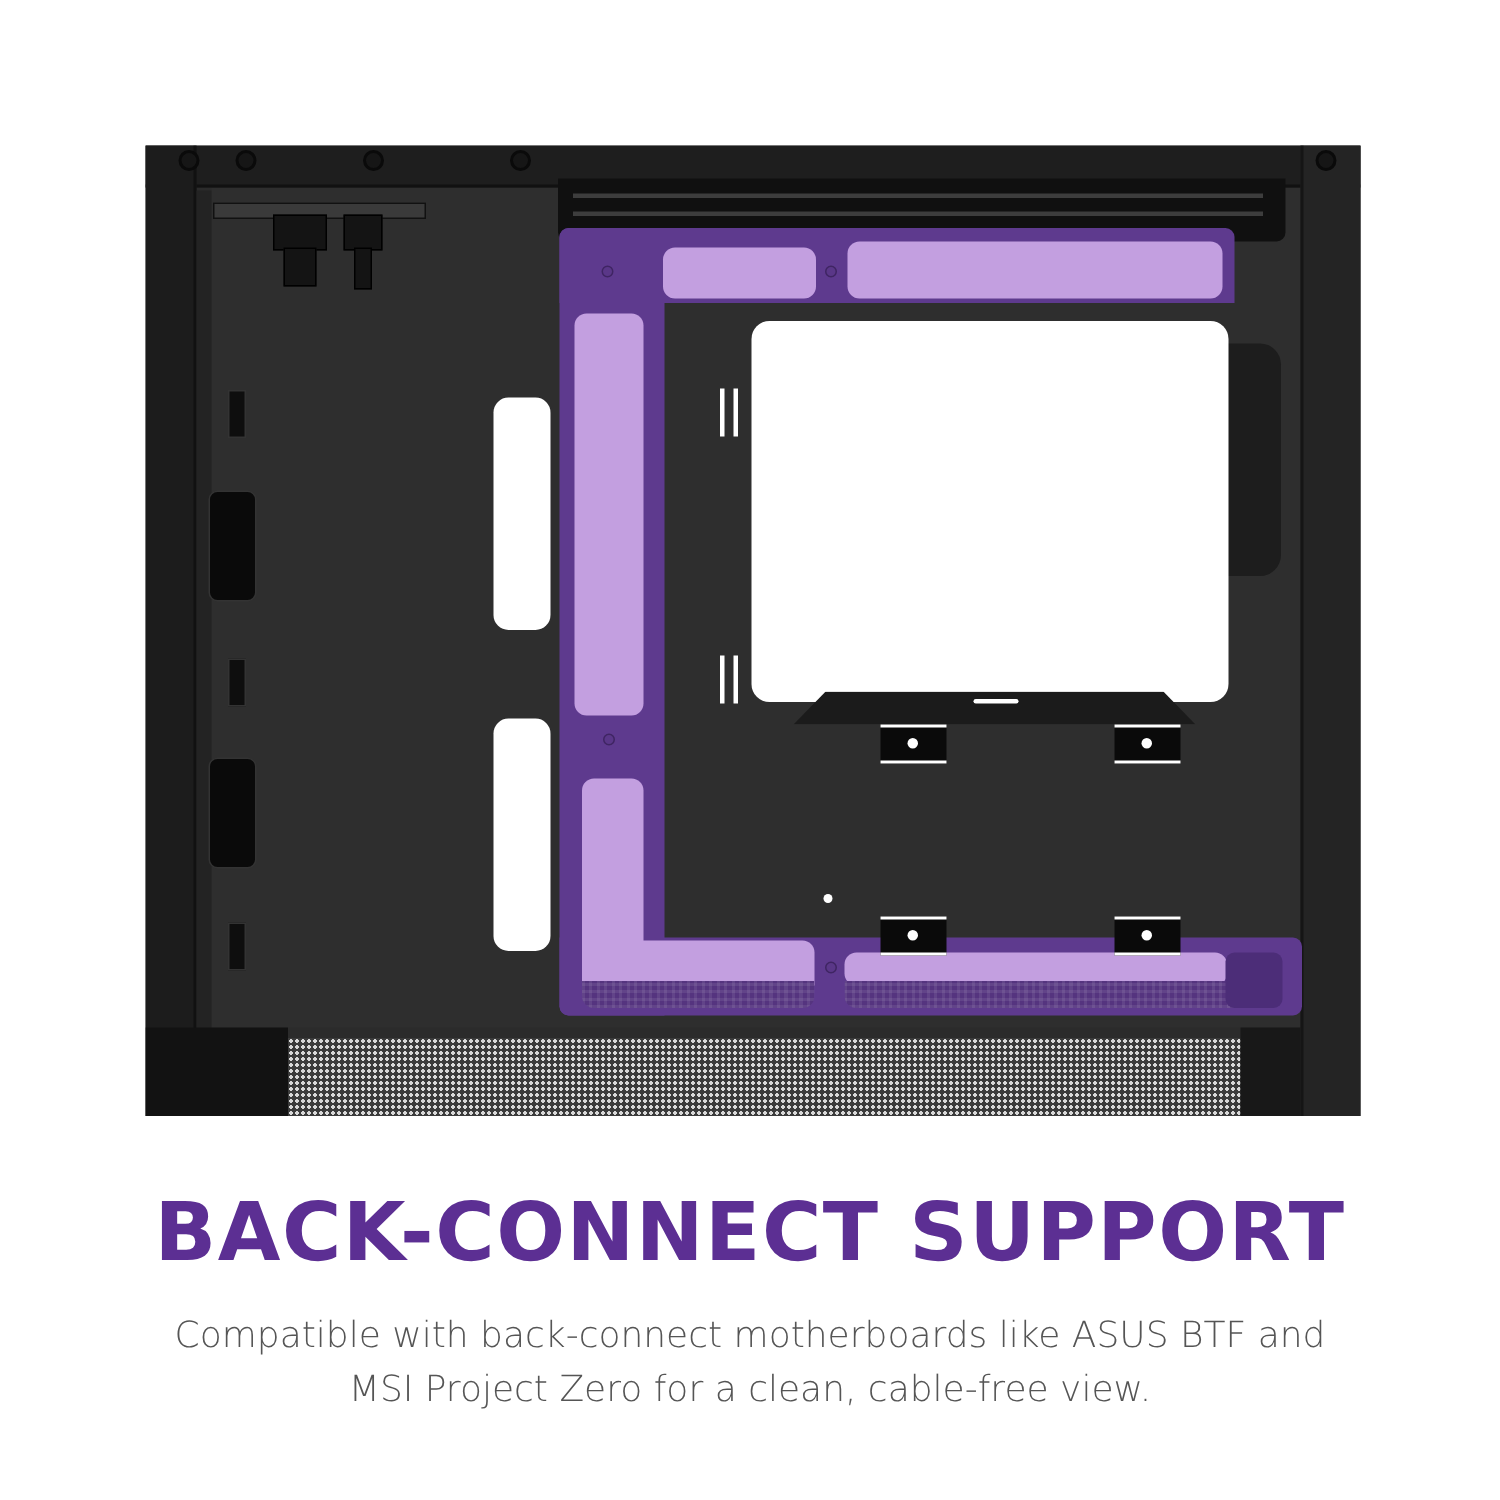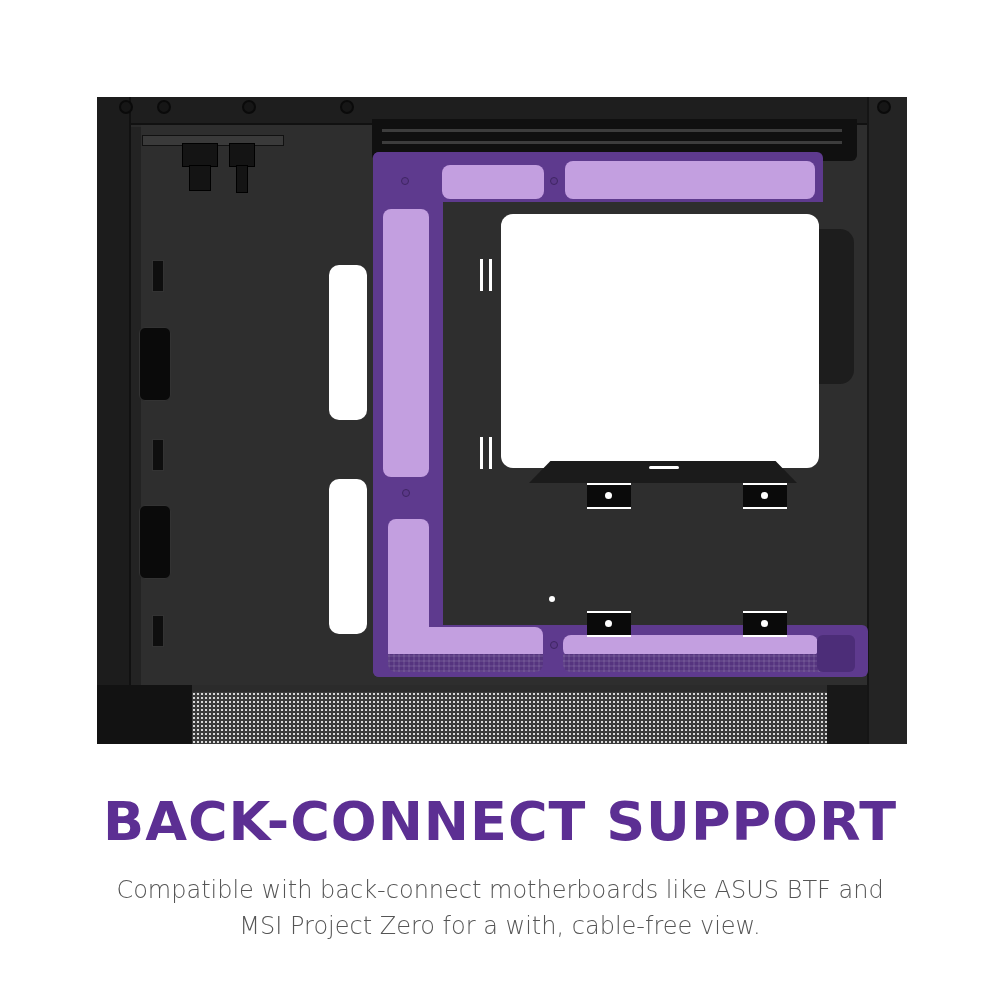--- a/index.html
+++ b/index.html
@@ -130,14 +130,14 @@
   <div class="abs" style="left:452px;top:499px;width:6px;height:6px;border-radius:50%;background:#fff;"></div>
 
   <div class="abs bottom-frame"></div>
   <div class="abs mesh"></div>
   <div class="abs bottom-right"></div>
 </div>
 
 <div id="headline" class="abs">BACK-CONNECT SUPPORT</div>
 <div id="desc" class="abs">
   <span>Compatible with back-connect motherboards like ASUS BTF and</span>
-  <span>MSI Project Zero for a with, cable-free view.</span>
+  <span>MSI Project Zero for a clean, cable-free view.</span>
 </div>
 
 </body></html>

